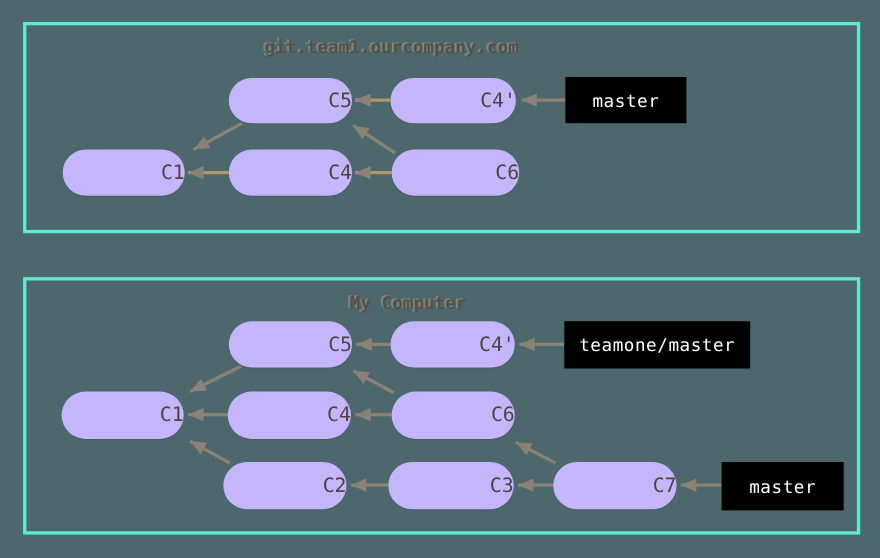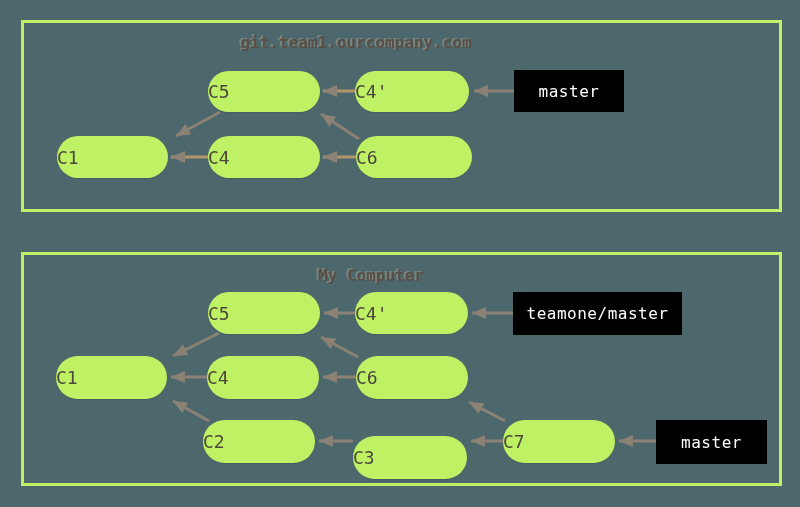--- a/index.html
+++ b/index.html
@@ -9,41 +9,41 @@
     background: #4d686d;
     overflow: hidden;
   }
   #canvas {
     position: relative;
     width: 800px; height: 507px;
     background: #4d686d;
   }
   .repo-box {
     position: absolute;
-    border: 3px solid #bef264;
+    border: 3px solid #5eead4;
     box-sizing: border-box;
     background: transparent;
   }
   .box-title {
     position: absolute;
     text-align: center;
     font-weight: bold;
     font-size: 16px;
     letter-spacing: 0;
     color: #584f46;
     text-shadow: -2px -1px 0 rgba(176, 168, 154, 0.45);
     white-space: nowrap;
   }
   .commit {
     position: absolute;
-    background: #bef264;
+    background: #c4b5fd;
     border-radius: 22px;
     display: flex;
     align-items: center;
-    justify-content: flex-start;
+    justify-content: flex-end;
     font-size: 18px;
     color: #4c463d;
     box-shadow: 0 1px 1px rgba(0,0,0,0.10);
   }
   .branch {
     position: absolute;
     background: #000000;
     color: #ffffff;
     display: flex;
     align-items: center;
@@ -153,21 +153,21 @@
     </div>
     <div class="commit" style="left:183px; top:101px; width:112px; height:43px;">
       <span>C4</span>
     </div>
     <div class="commit" style="left:332px; top:101px; width:112px; height:43px;">
       <span>C6</span>
     </div>
     <div class="commit" style="left:179px; top:165px; width:112px; height:43px;">
       <span>C2</span>
     </div>
-    <div class="commit" style="left:329px; top:165px; width:114px; height:43px;margin-top:16px;">
+    <div class="commit" style="left:329px; top:165px; width:114px; height:43px;">
       <span>C3</span>
     </div>
     <div class="commit" style="left:479px; top:165px; width:112px; height:43px;">
       <span>C7</span>
     </div>
 
     <div class="branch" style="left:489px; top:37px; width:169px; height:43px;">
       <span>teamone/master</span>
     </div>
     <div class="branch" style="left:632px; top:165px; width:111px; height:44px;">

